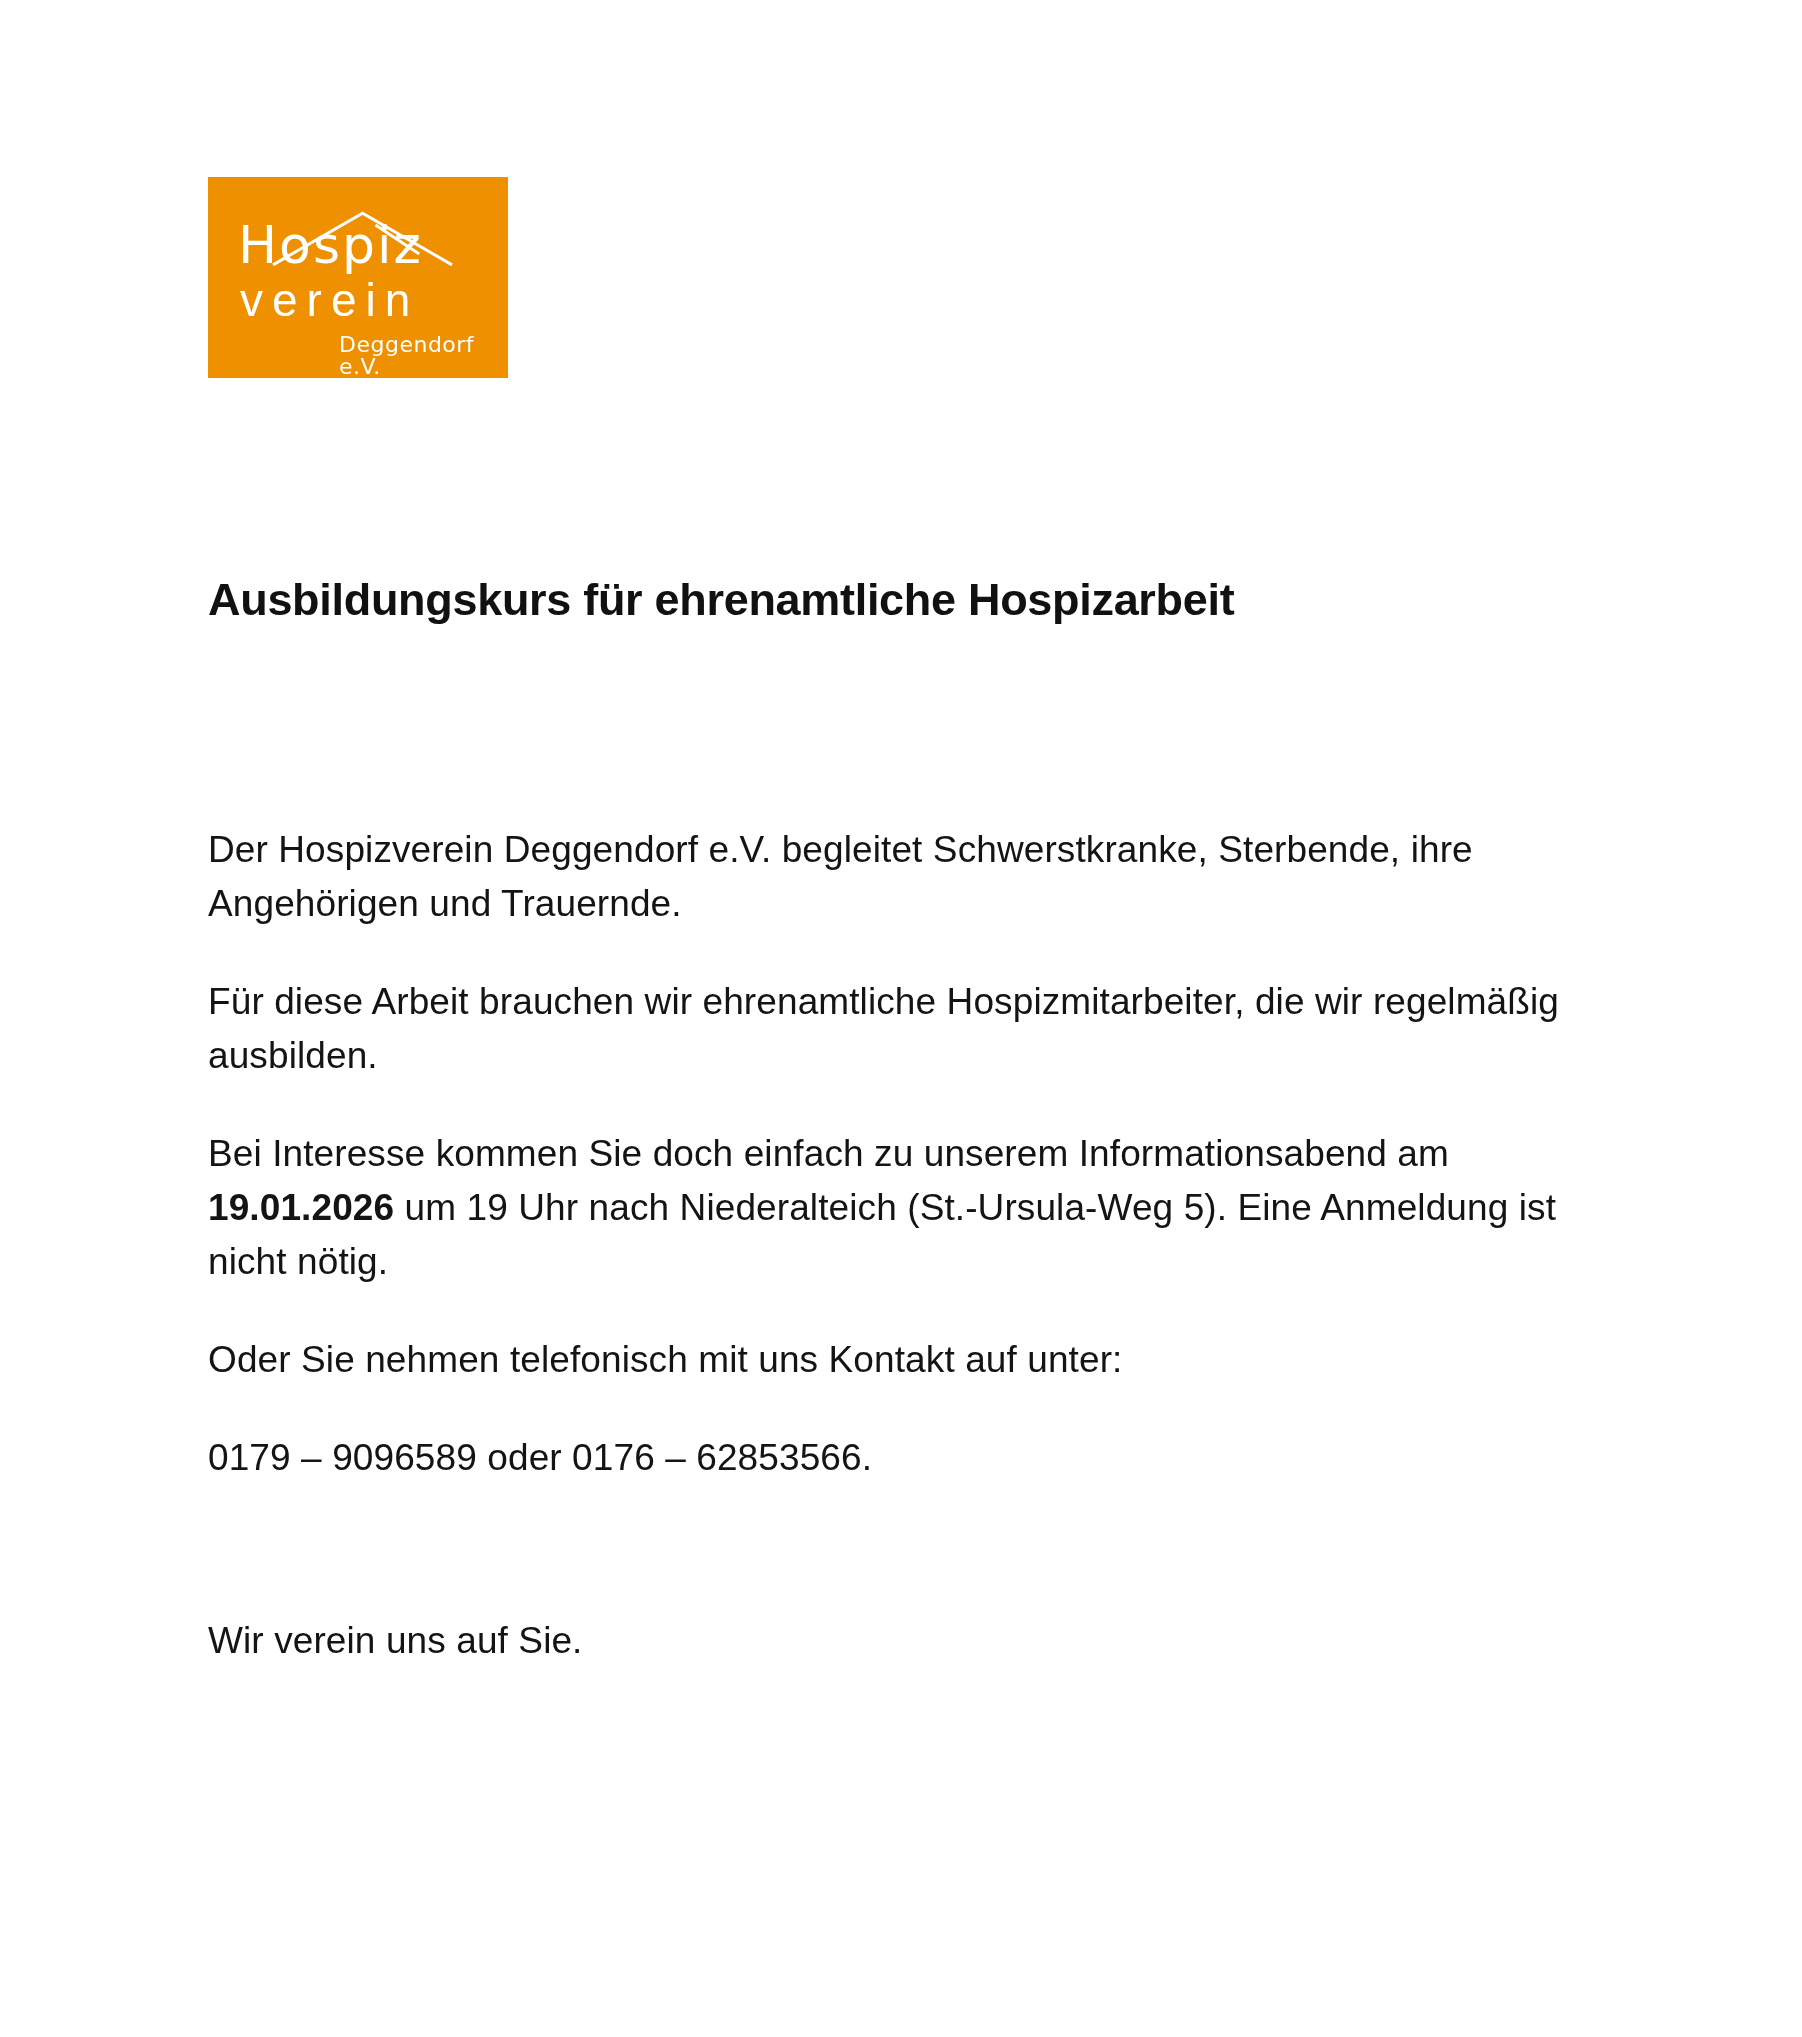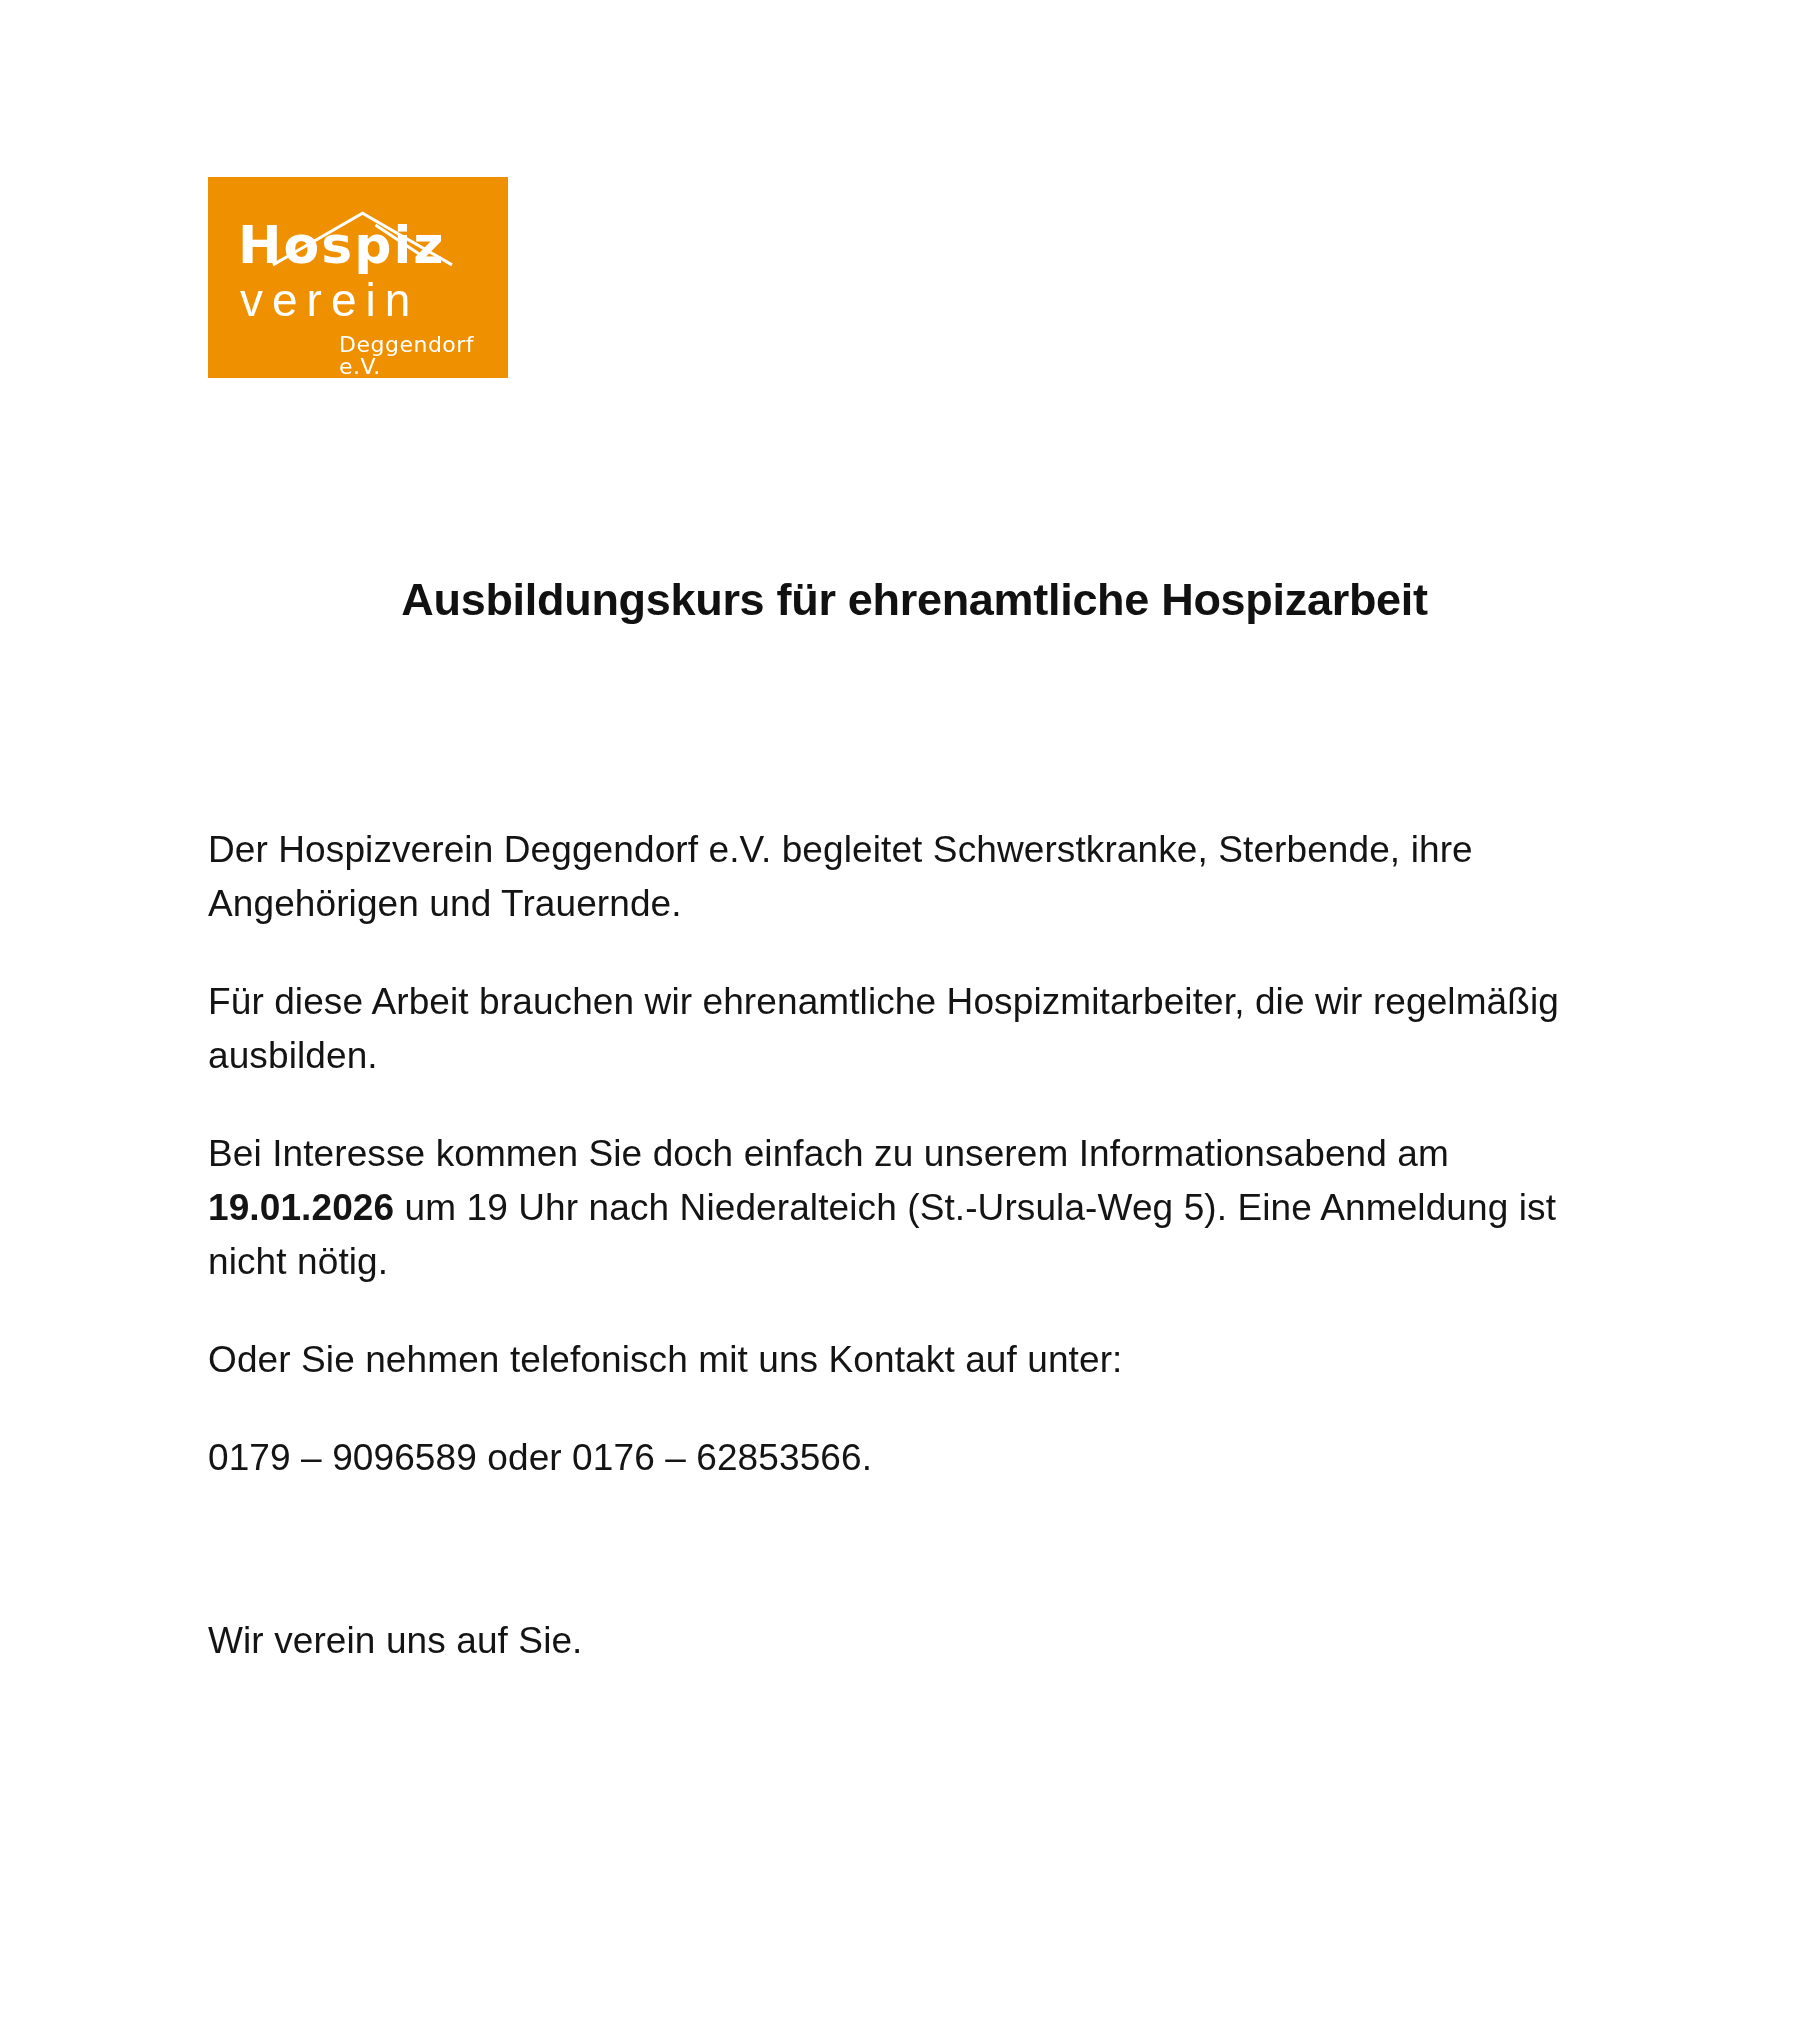--- a/index.html
+++ b/index.html
@@ -46,21 +46,21 @@
     height: 60px;
   }
   .logo-word-1 {
     position: absolute;
     left: 30px;
     top: 42px;
     font-family: "DejaVu Sans", sans-serif;
     font-size: 52px;
     letter-spacing: 2px;
     color: #ffffff;
-    font-weight: 700;
+    font-weight: 400;
     line-height: 1;
   }
   .logo-word-2 {
     position: absolute;
     left: 32px;
     top: 100px;
     font-family: Liberation Sans, sans-serif;
     font-size: 46px;
     letter-spacing: 9px;
     color: #ffffff;
@@ -84,21 +84,20 @@
     position: absolute;
     left: 208px;
     top: 542px;
     width: 1413px;
     font-family: "Liberation Sans", sans-serif;
     font-size: 45px;
     font-weight: bold;
     letter-spacing: -0.3px;
     color: #111111;
     line-height: 1.25;
-    text-align: center;
   }
 
   
   .body-copy {
     position: absolute;
     left: 208px;
     top: 811px;
     width: 1393px;
   }
   .body-copy p {

